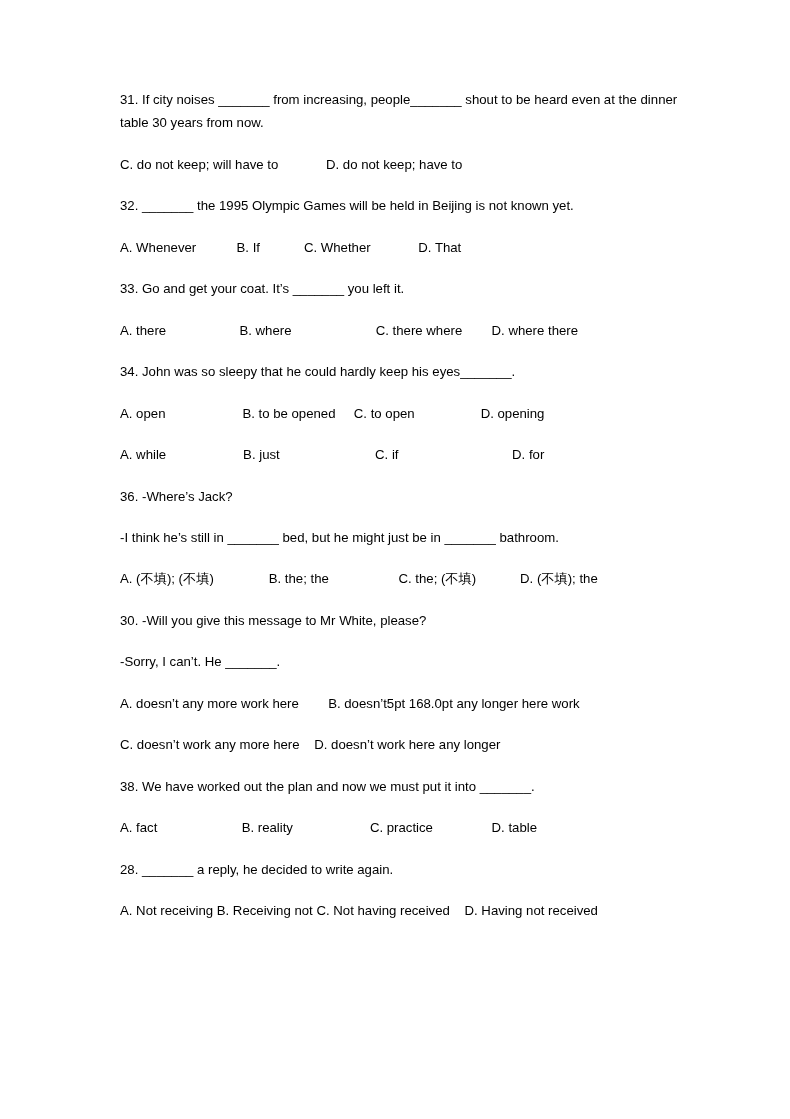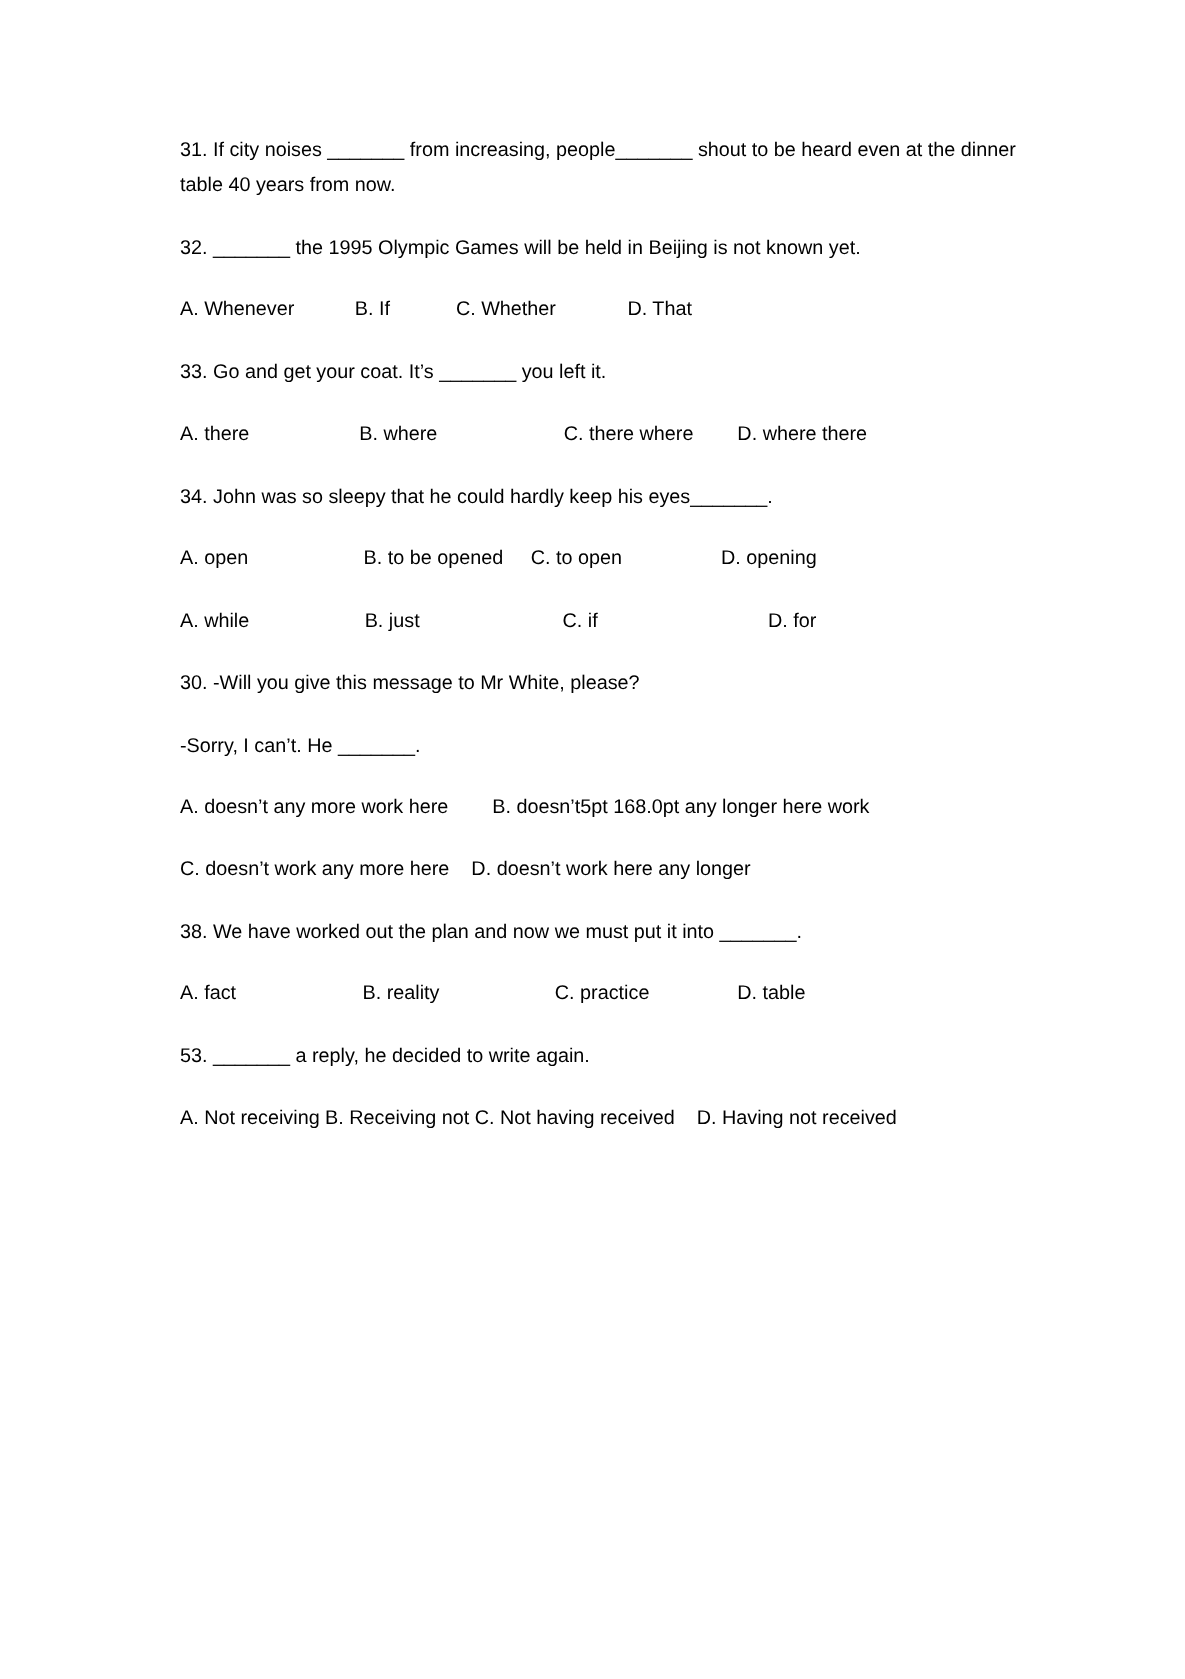--- a/index.html
+++ b/index.html
@@ -41,21 +41,22 @@
     white-space: pre;
   }
 </style>
 </head>
 <body>
 
 <div class="page">
 
   <div class="question">
     <div class="q-stem">31. If city noises _______ from increasing, people_______ shout to be heard even at the dinner</div>
-    <div class="q-stem second-line">table 40 years from now.</div>
+    <div class="q-stem second-line">table 30 years from now.</div>
+    <div class="options">C. do not keep; will have to             D. do not keep; have to</div>
   </div>
 
   <div class="question">
     <div class="q-stem">32. _______ the 1995 Olympic Games will be held in Beijing is not known yet.</div>
     <div class="options">A. Whenever           B. If            C. Whether             D. That</div>
   </div>
 
   <div class="question">
     <div class="q-stem">33. Go and get your coat. It’s _______ you left it.</div>
     <div class="options">A. there                    B. where                       C. there where        D. where there</div>
@@ -63,31 +64,36 @@
 
   <div class="question">
     <div class="q-stem">34. John was so sleepy that he could hardly keep his eyes_______.</div>
     <div class="options">A. open                     B. to be opened     C. to open                  D. opening</div>
   </div>
 
   <div class="question">
     <div class="options">A. while                     B. just                          C. if                               D. for</div>
   </div>
 
+  <div class="question">
+    <div class="q-stem">36. -Where’s Jack?</div>
+    <div class="q-stem">-I think he’s still in _______ bed, but he might just be in _______ bathroom.</div>
+    <div class="options">A. (不填); (不填)               B. the; the                   C. the; (不填)            D. (不填); the</div>
+  </div>
 
   <div class="question">
     <div class="q-stem">30. -Will you give this message to Mr White, please?</div>
     <div class="q-stem">-Sorry, I can’t. He _______.</div>
     <div class="options">A. doesn’t any more work here        B. doesn’t5pt 168.0pt any longer here work</div>
     <div class="options">C. doesn’t work any more here    D. doesn’t work here any longer</div>
   </div>
 
   <div class="question">
     <div class="q-stem">38. We have worked out the plan and now we must put it into _______.</div>
     <div class="options">A. fact                       B. reality                     C. practice                D. table</div>
   </div>
 
   <div class="question">
-    <div class="q-stem">53. _______ a reply, he decided to write again.</div>
+    <div class="q-stem">28. _______ a reply, he decided to write again.</div>
     <div class="options">A. Not receiving B. Receiving not C. Not having received    D. Having not received</div>
   </div>
 
 </div>
 
 </body></html>

